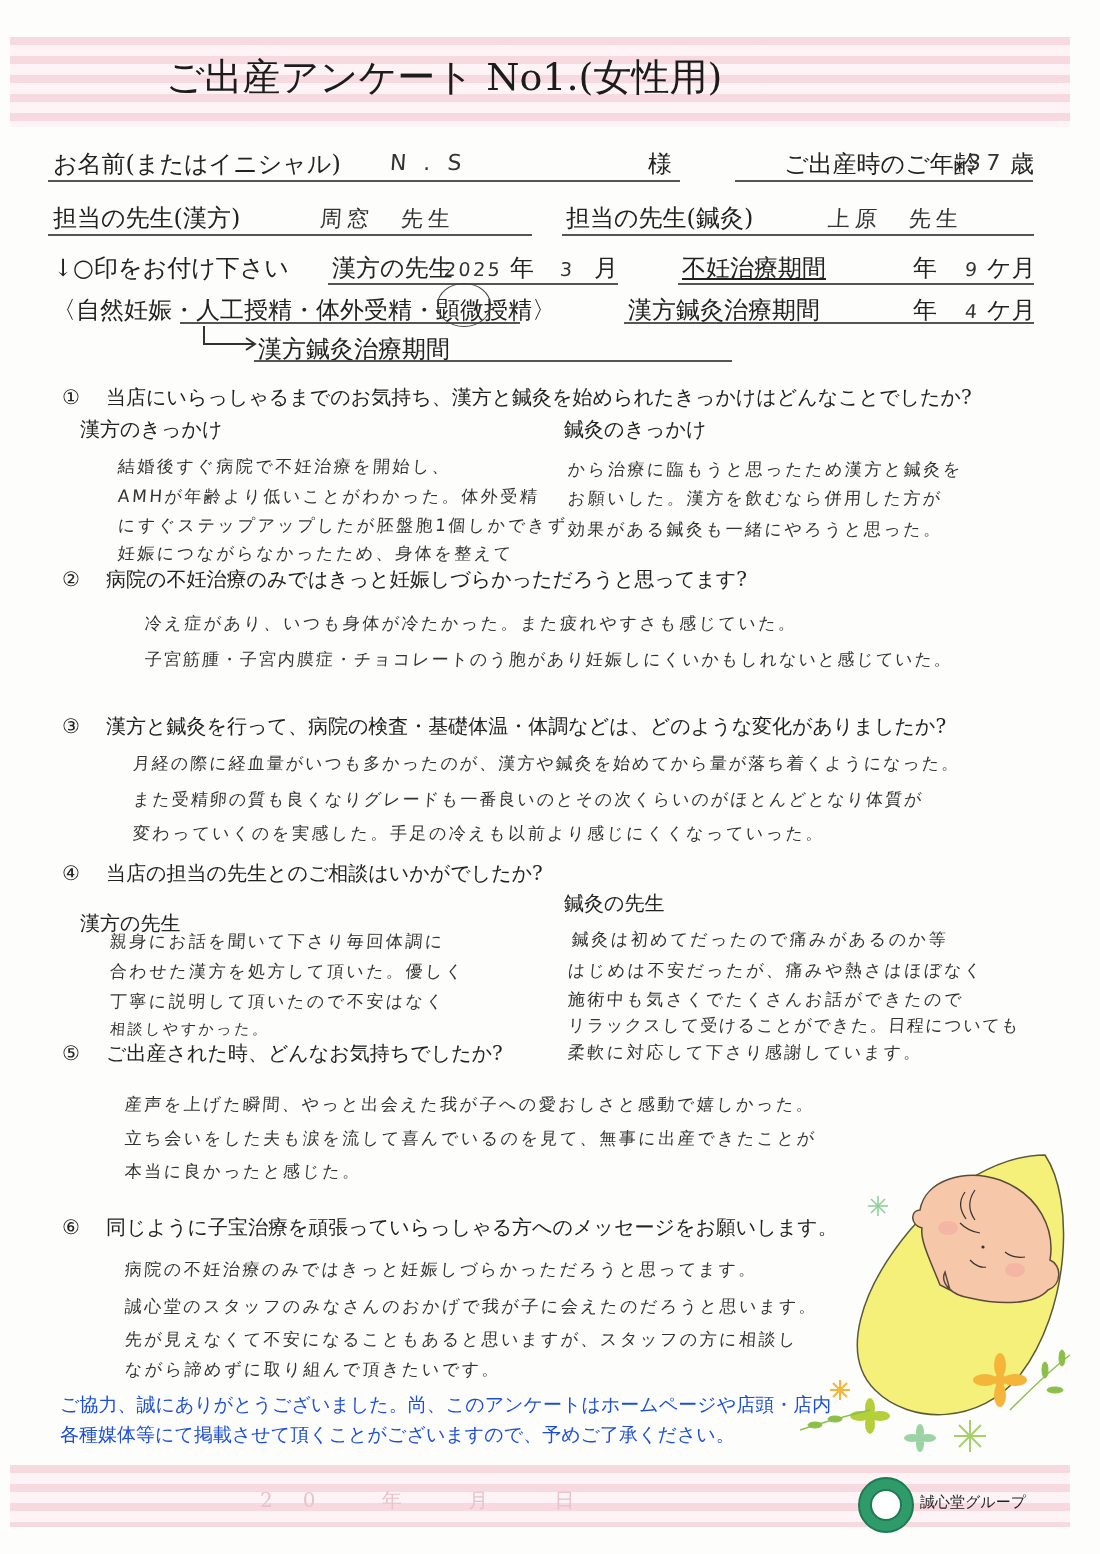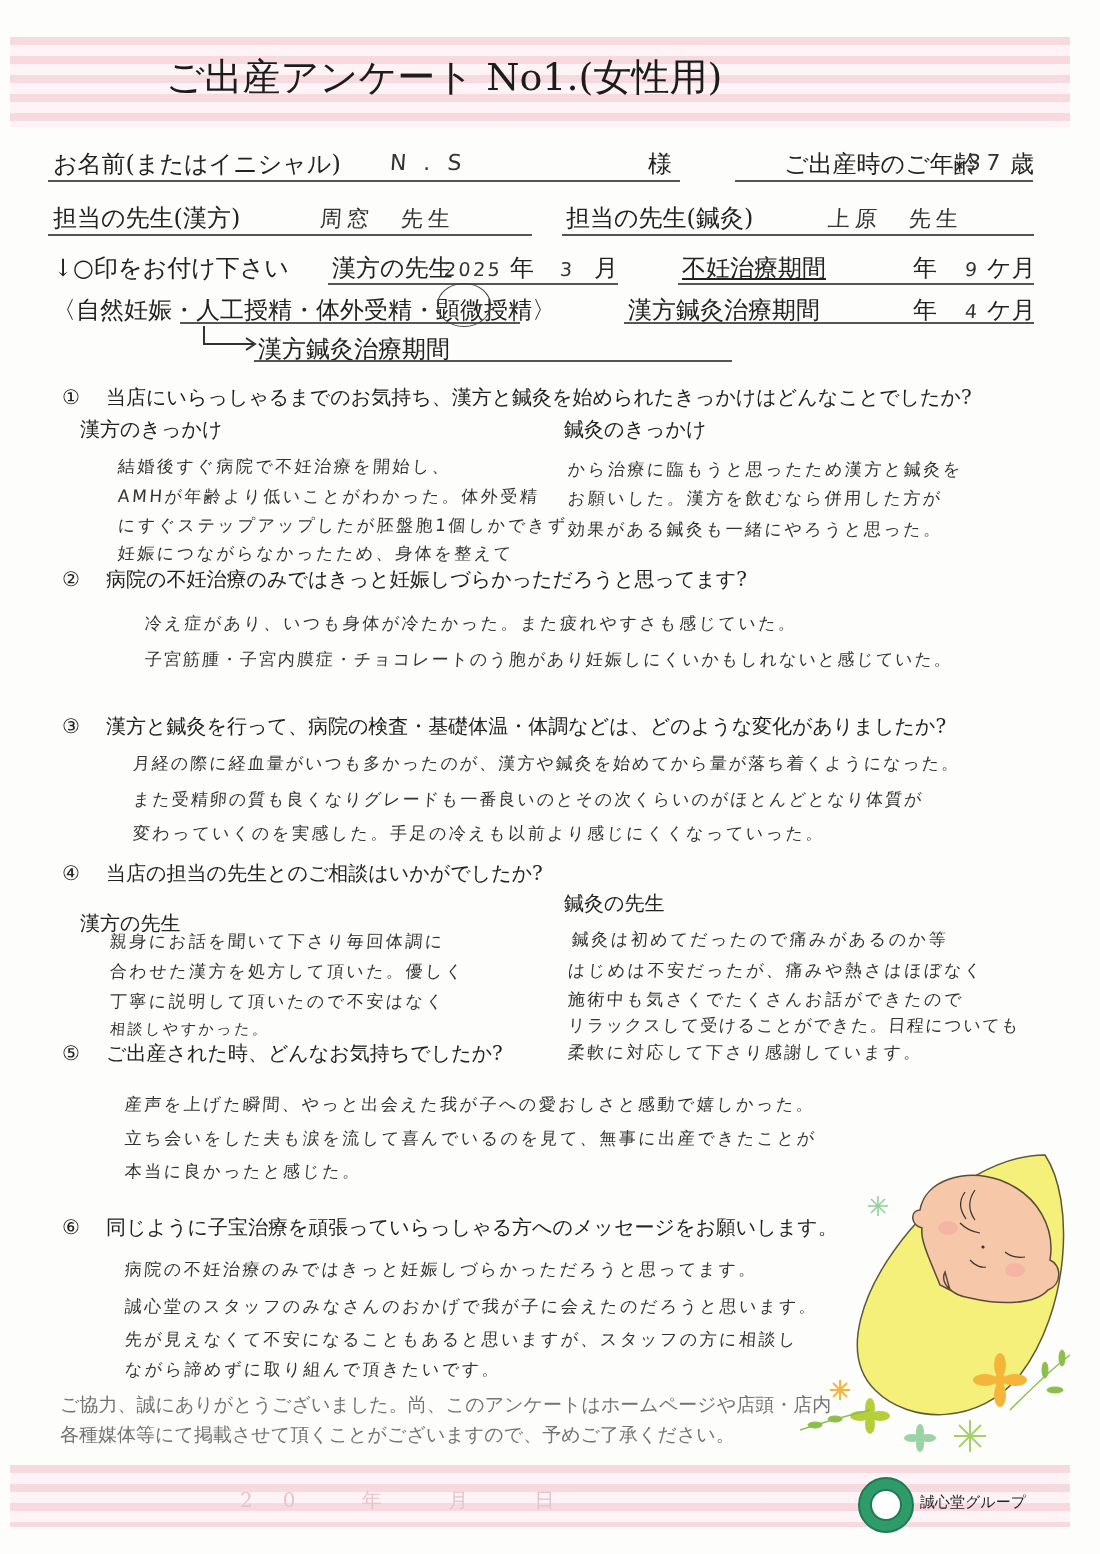--- a/index.html
+++ b/index.html
@@ -25,31 +25,31 @@
     color:#333; white-space:nowrap; letter-spacing:2.5px; font-weight:normal;
     transform: skewX(-4deg);
   }
   .hand.big { font-size:22px; letter-spacing:5px; }
   .q { position:absolute; font-size:20px; white-space:nowrap; color:#222; }
   .q .num { display:inline-block; width:44px; }
   .sub { position:absolute; font-size:20px; color:#222; white-space:nowrap; }
   .circle-mark {
     position:absolute; border:1.6px solid #444; border-radius:50%;
   }
-  .footer-text { position:absolute; font-size:19px; color:#737373; white-space:nowrap; }
+  .footer-text { position:absolute; font-size:19px; color:#1d4ed8; white-space:nowrap; }
   .logo {
     position:absolute; left:858px; top:1477px; width:52px; height:52px; border-radius:50%;
     background:#2f9a6a; border:2px solid #1f7a52;
   }
   .logo-inner {
     position:absolute; left:10px; top:10px; width:28px; height:28px; border-radius:50%;
     background:#fff; border:2px solid #1f7a52;
   }
   .logo-text { position:absolute; left:920px; top:1493px; font-family:"DejaVu Sans", sans-serif; font-size:15px; color:#222; }
-  .faded { position:absolute; font-size:20px; color:#e7c3cc; white-space:nowrap; letter-spacing:30px; }
+  .faded { position:absolute; font-size:20px; color:#e7c3cc; white-space:nowrap; letter-spacing:30px;margin-left:20px; }
 </style>
 </head>
 <body>
 
 <div class="stripes" style="top:37px;height:90px;"></div>
 <div class="stripes" style="top:1465px;height:62px;"></div>
 <div class="faded" style="left:240px;top:1487px;">20 年 月 日</div>
 
 <div class="title">ご出産アンケート No1.(女性用)</div>
 

